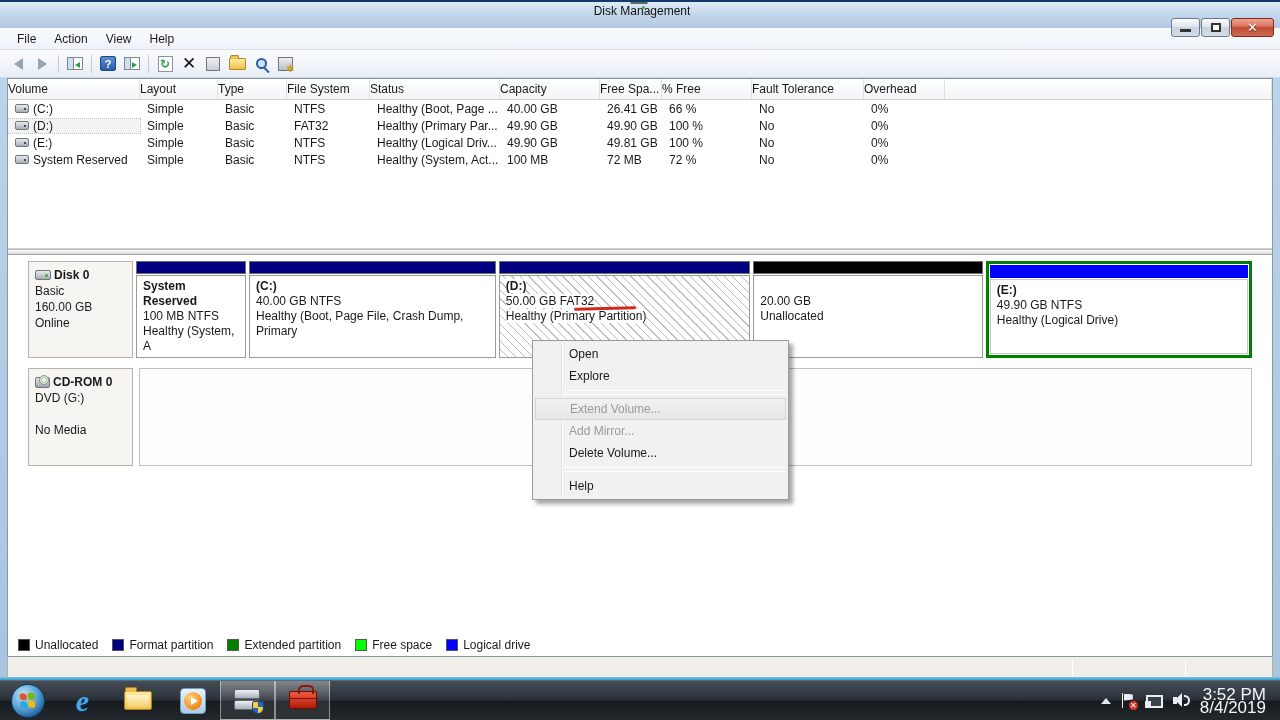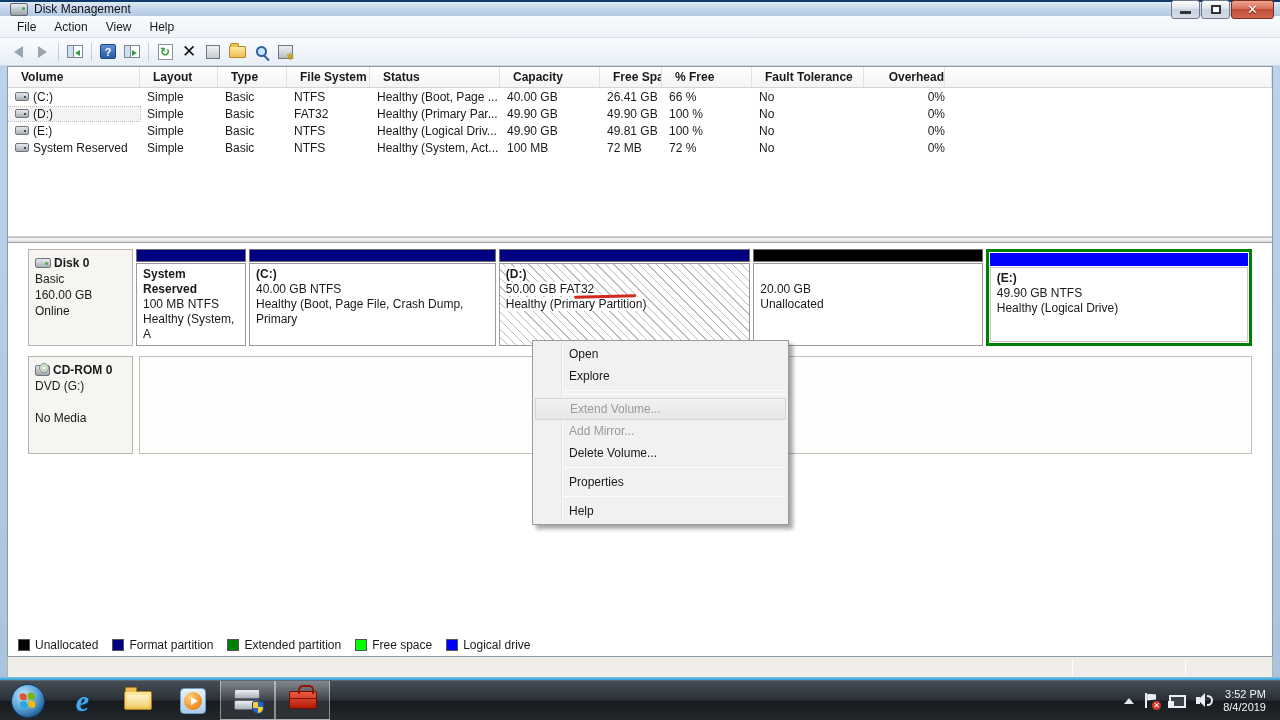--- a/index.html
+++ b/index.html
@@ -4,22 +4,22 @@
 <style>
   * { margin:0; padding:0; box-sizing:border-box; }
   html,body { width:1280px; height:720px; overflow:hidden; }
   body { font-family:"Liberation Sans","DejaVu Sans",sans-serif; font-size:12px; color:#1a1a1a; background:#000; position:relative; }
 
   
   .window { position:absolute; left:0; top:0; width:1280px; height:680px;
             background:linear-gradient(#bed5ec,#a9c4de); border-top:2px solid #103a6b; display:flex; flex-direction:column; }
   .window::after { content:""; position:absolute; left:0; bottom:0; width:100%; height:3px; background:linear-gradient(#7fc3e8,#2fa0d0); }
 
-  .titlebar { height:14px; display:flex; align-items:center; padding:0 6px 0 10px;
-              background:linear-gradient(#dfeaf6,#c2d5ea 50%,#b4cae2); }
+  .titlebar { height:26px; display:flex; align-items:center; padding:0 6px 0 10px;
+              background:linear-gradient(#dfeaf6,#c2d5ea 50%,#b4cae2);flex-direction:column; }
   .title-ico { width:18px; height:13px; margin-right:6px; position:relative;
                background:linear-gradient(#e9edf1,#9aa3ab); border:1px solid #5f6770; border-radius:2px; }
   .title-ico::after { content:""; position:absolute; right:2px; top:3px; width:3px; height:3px; background:#3fae49; border-radius:50%; }
   .title-text { font-size:12px; color:#111; }
   .win-btns { margin-left:auto; display:flex; }
   .wbtn { width:29px; height:19px; margin-left:1px; border:1px solid #70798a; border-radius:3px;
           background:linear-gradient(#fcfdfe,#dfe5ee 45%,#c8d1de 46%,#d6dde8); position:relative; }
   .wbtn.close { width:43px; border-color:#7c2b1d; background:linear-gradient(#f0a492,#d9705b 45%,#c04a33 46%,#cf6a51); }
   .glyph-min { position:absolute; left:8px; bottom:4px; width:11px; height:3px; background:#333; }
   .glyph-res { position:absolute; left:9px; top:4px; width:10px; height:9px; border:2px solid #333; background:#fff; }
@@ -47,25 +47,25 @@
   .mag-ico { width:11px; height:11px; border:2px solid #2a5ca8; border-radius:50%; background:#cfe4f7; position:relative; }
   .mag-ico::after { content:""; position:absolute; right:-5px; bottom:-4px; width:7px; height:2px; background:#2a5ca8; transform:rotate(45deg); }
   .gear-ico { width:15px; height:14px; background:linear-gradient(#eef0f2,#b9bfc6); border:1px solid #6f7680; position:relative; }
   .gear-ico::after { content:"✱"; position:absolute; right:-3px; bottom:-4px; color:#c9a227; font-size:10px; }
 
   
   .client { flex:1; margin:0 7px; background:#fff; border:1px solid #8a97a5; display:flex; flex-direction:column; position:relative; }
 
   .list-pane { height:170px; border-bottom:1px solid #d0d0d0; overflow:hidden; }
   .lv-header { display:flex; height:21px; background:linear-gradient(#ffffff,#f2f4f6); border-bottom:1px solid #d5d5d5; }
-  .lv-h { padding:3px 0 0 13px; border-right:1px solid #e0e0e0; white-space:nowrap; overflow:hidden;font-weight:bold; }
+  .lv-h { padding:3px 0 0 0; border-right:1px solid #e0e0e0; white-space:nowrap; overflow:hidden; }
   .lv-row { display:flex; height:17px; align-items:center; }
   .lv-c { padding-left:7px; white-space:nowrap; overflow:hidden; }
   .c0{width:132px;} .c1{width:78px;} .c2{width:69px;} .c3{width:83px;} .c4{width:130px;} .c5{width:100px;}
-  .c6{width:62px;} .c7{width:90px;} .c8{width:112px;} .c9{width:81px;text-align:right;} .cf{flex:1;}
+  .c6{width:62px;} .c7{width:90px;} .c8{width:112px;} .c9{width:81px;} .cf{flex:1;}
   .vol-cell { display:flex; align-items:center; gap:4px; }
   .drv-ico { width:14px; height:9px; flex:none; background:linear-gradient(#e8ebee,#a7aeb6); border:1px solid #6f767e; border-radius:2px; position:relative; }
   .drv-ico::after { content:""; position:absolute; right:2px; top:3px; width:2px; height:2px; background:#454c53; }
   .sel-cell { background:#f3f3f3; outline:1px dotted #bcbcbc; }
 
   .splitter { height:6px; background:linear-gradient(#fafafa,#dcdcdc); border-top:1px solid #bdbdbd; border-bottom:1px solid #9e9e9e; }
 
   .graph-pane { flex:1; position:relative; padding:6px 20px; }
   .disk-row { display:flex; margin-bottom:10px; }
   .disk-label { width:105px; flex:none; border:1px solid #b9b5ae; background:#f7f5f1; padding:5px 6px; line-height:16px; margin-right:3px; }
@@ -136,21 +136,21 @@
   .tray-flag::before { content:""; position:absolute; left:1px; top:0; width:1.5px; height:15px; background:#e8eef4; }
   .tray-flag::after { content:""; position:absolute; left:3px; top:1px; width:9px; height:7px; background:#e8eef4; clip-path:polygon(0 0,100% 15%,100% 85%,0 100%); }
   .tray-flag .badge { position:absolute; right:-3px; bottom:-1px; width:9px; height:9px; background:#d4352a; border-radius:50%; color:#fff; font-size:8px; line-height:9px; text-align:center; font-weight:bold; }
   .tray-net { position:relative; width:18px; height:15px; }
   .tray-net::before { content:""; position:absolute; right:0; top:2px; width:13px; height:9px; border:2px solid #e8eef4; background:#3a4148; }
   .tray-net::after { content:""; position:absolute; left:0; bottom:0; width:6px; height:7px; background:#e8eef4; }
   .tray-vol { position:relative; width:17px; height:15px; }
   .tray-vol::before { content:""; position:absolute; left:0; top:4px; width:4px; height:7px; background:#e8eef4; }
   .tray-vol::after { content:""; position:absolute; left:2px; top:0; border-top:7px solid transparent; border-bottom:7px solid transparent; border-right:7px solid #e8eef4; }
   .tray-vol .waves { position:absolute; left:11px; top:2px; width:6px; height:11px; border:2px solid #e8eef4; border-left:none; border-radius:0 8px 8px 0; }
-  .clock { text-align:right; font-size:11px; line-height:13px; }
+  .clock { text-align:right; font-size:17px; line-height:13px; }
 </style>
 </head>
 <body>
 
 <div class="window">
 
   <div class="titlebar">
     <span class="title-ico"></span>
     <span class="title-text">Disk Management</span>
     <span class="win-btns">
@@ -399,21 +399,20 @@
 
 <div class="ctx">
   <div class="cm-item"><span>Open</span></div>
   <div class="cm-item"><span>Explore</span></div>
   <div class="cm-sep"></div>
   <div class="cm-sep"></div>
   <div class="cm-item disabled hovered"><span>Extend Volume...</span></div>
   <div class="cm-item disabled"><span>Add Mirror...</span></div>
   <div class="cm-item"><span>Delete Volume...</span></div>
   <div class="cm-sep"></div>
-  <div class="cm-item"><span>Properties</span></div>
   <div class="cm-sep"></div>
   <div class="cm-item"><span>Help</span></div>
 </div>
 
 <div class="taskbar">
   <div class="tb-apps">
     <div class="app">
       <span class="orb">
           <span class="flag">
             <i class="f1"></i>

